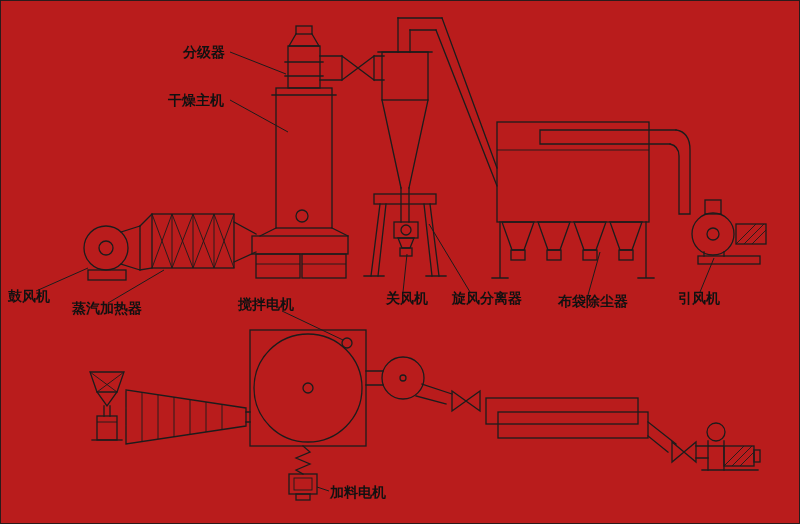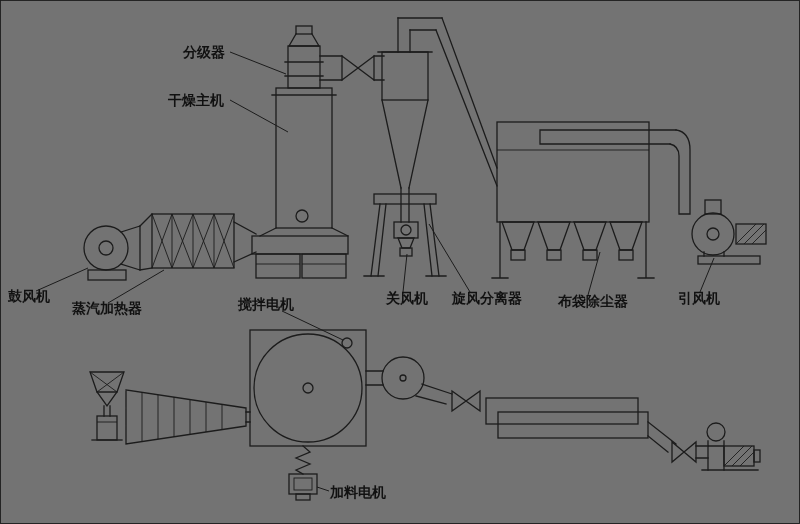--- a/index.html
+++ b/index.html
@@ -1,19 +1,19 @@
 <!DOCTYPE html>
 <html><head>
 <meta charset="utf-8">
 <style>
   html,body{margin:0;padding:0;background:#ffffff;}
   .canvas{
     position:relative;
     width:800px;height:524px;
-    background:#737373;
+    background:#b91c1c;
     font-family:"Liberation Sans","DejaVu Sans",sans-serif;
     overflow:hidden;
   }
   svg{display:block;}
   .ln{fill:none;stroke:#1c1c1c;stroke-width:1.3;stroke-linecap:square;stroke-linejoin:miter;}
   .thin{fill:none;stroke:#1c1c1c;stroke-width:0.9;}
   .lead{fill:none;stroke:#1c1c1c;stroke-width:1;}
   .lbl{fill:#111111;stroke:none;font-size:14px;font-weight:600;
        font-family:"Liberation Sans","DejaVu Sans",sans-serif;}
 </style>

